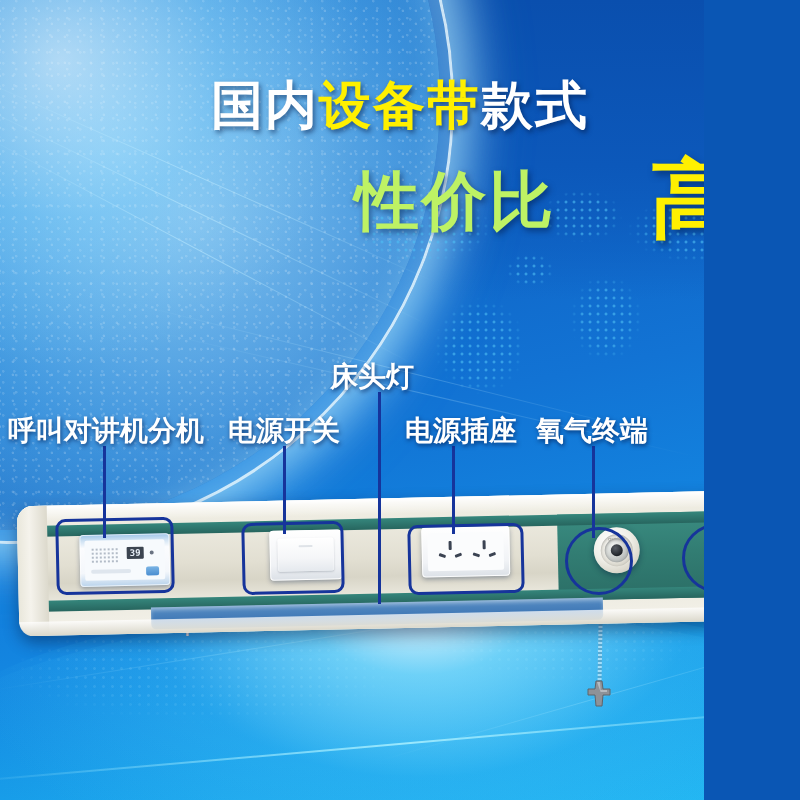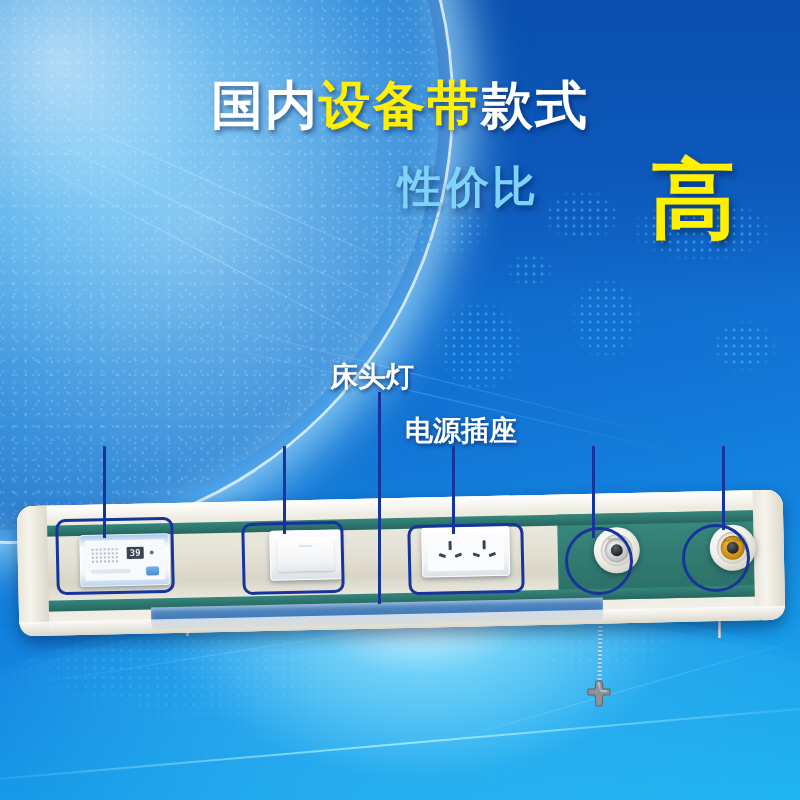--- a/index.html
+++ b/index.html
@@ -1,21 +1,21 @@
 <!DOCTYPE html>
 <html><head>
 <meta charset="utf-8">
 <style>
   html,body{margin:0;padding:0;}
   body{
     width:800px;height:800px;overflow:hidden;
     font-family:"Liberation Sans","DejaVu Sans",sans-serif;
     background:#0a56b4;
   }
-  #stage{position:relative;width:800px;height:800px;overflow:hidden;background:#0d5cbb;}
+  #stage{position:relative;width:704px;height:800px;overflow:hidden;background:#0d5cbb;}
 
   
   .bg-base{position:absolute;inset:0;
     background:linear-gradient(168deg,#0b57b6 0%,#0f62c4 28%,#1273d4 52%,#1385e0 70%,#18a0ea 86%,#1fb6f2 100%);}
   .bg-deep-top{position:absolute;left:0;top:0;width:800px;height:300px;
     background:linear-gradient(180deg,#0a4fae 0%,#0c58ba 55%,rgba(12,88,186,0) 100%);}
   
   .globe{position:absolute;left:-420px;top:-330px;width:860px;height:860px;border-radius:50%;
     background:
       radial-gradient(circle at 72% 64%, rgba(255,255,255,.38) 0%, rgba(170,225,255,.20) 32%, rgba(30,130,220,0) 62%),
@@ -69,23 +69,23 @@
     background:radial-gradient(ellipse at 50% 0%, rgba(140,230,255,.50) 0%, rgba(60,185,245,.22) 30%, rgba(30,150,230,0) 62%);}
   .hline{position:absolute;height:2px;background:linear-gradient(90deg,rgba(120,225,255,0),rgba(170,240,255,.85),rgba(120,225,255,0));}
 
   
   .headline{position:absolute;left:0;top:78px;width:800px;text-align:center;z-index:40;}
   .hl1{font-size:52px;font-weight:bold;letter-spacing:2px;line-height:1.06;
        font-family:"DejaVu Sans","Liberation Sans",sans-serif;}
   .hl1 .w{color:#ffffff;text-shadow:2px 3px 5px rgba(0,24,70,.55);}
   .hl1 .y{color:#fff000;text-shadow:2px 3px 5px rgba(0,24,70,.55);}
   .hl2row{position:absolute;left:0;top:150px;width:800px;}
-  .hl2{position:absolute;left:355px;top:8px;font-size:44px;font-weight:bold;color:#7dd3fc;
+  .hl2{position:absolute;left:355px;top:8px;font-size:64px;font-weight:bold;color:#bef264;
        letter-spacing:3px;text-shadow:2px 3px 6px rgba(0,24,70,.55);
-       font-family:"DejaVu Sans","Liberation Sans",sans-serif;margin-left:43px;}
+       font-family:"DejaVu Sans","Liberation Sans",sans-serif;}
   .hl3{position:absolute;left:650px;top:-8px;font-size:86px;font-weight:bold;color:#fff000;
        text-shadow:3px 4px 7px rgba(0,24,70,.55);
        font-family:"DejaVu Sans","Liberation Sans",sans-serif;}
 
   
   .lbl{position:absolute;font-weight:bold;color:#ffffff;white-space:nowrap;z-index:45;
        font-family:"DejaVu Sans","Liberation Sans",sans-serif;
        text-shadow:1px 2px 4px rgba(0,30,85,.72);}
   .leader{position:absolute;width:3px;background:#16349b;z-index:30;}
 
@@ -206,22 +206,25 @@
   <div class="headline">
     <div class="hl1">
       <span class="w">国内</span><span class="y">设备带</span><span class="w">款式</span>
     </div>
   </div>
   <div class="hl2row">
     <div class="hl2">性价比</div>
     <div class="hl3">高</div>
   </div>
 
+  <div class="lbl" style="left:8px;top:412px;font-size:28px;">呼叫对讲机分机</div>
+  <div class="lbl" style="left:228px;top:412px;font-size:28px;">电源开关</div>
   <div class="lbl" style="left:330px;top:358px;font-size:28px;">床头灯</div>
   <div class="lbl" style="left:398px;top:412px;font-size:28px;margin-left:7px;">电源插座</div>
+  <div class="lbl" style="left:536px;top:412px;font-size:28px;">氧气终端</div>
 
   <div class="leader" style="left:103px;top:446px;height:92px;"></div>
   <div class="leader" style="left:283px;top:446px;height:88px;"></div>
   <div class="leader" style="left:378px;top:392px;height:212px;"></div>
   <div class="leader" style="left:452px;top:446px;height:88px;"></div>
   <div class="leader" style="left:592px;top:446px;height:92px;"></div>
   <div class="leader" style="left:722px;top:446px;height:84px;"></div>
 
   <div id="panel">
     <div class="p-body"></div>

